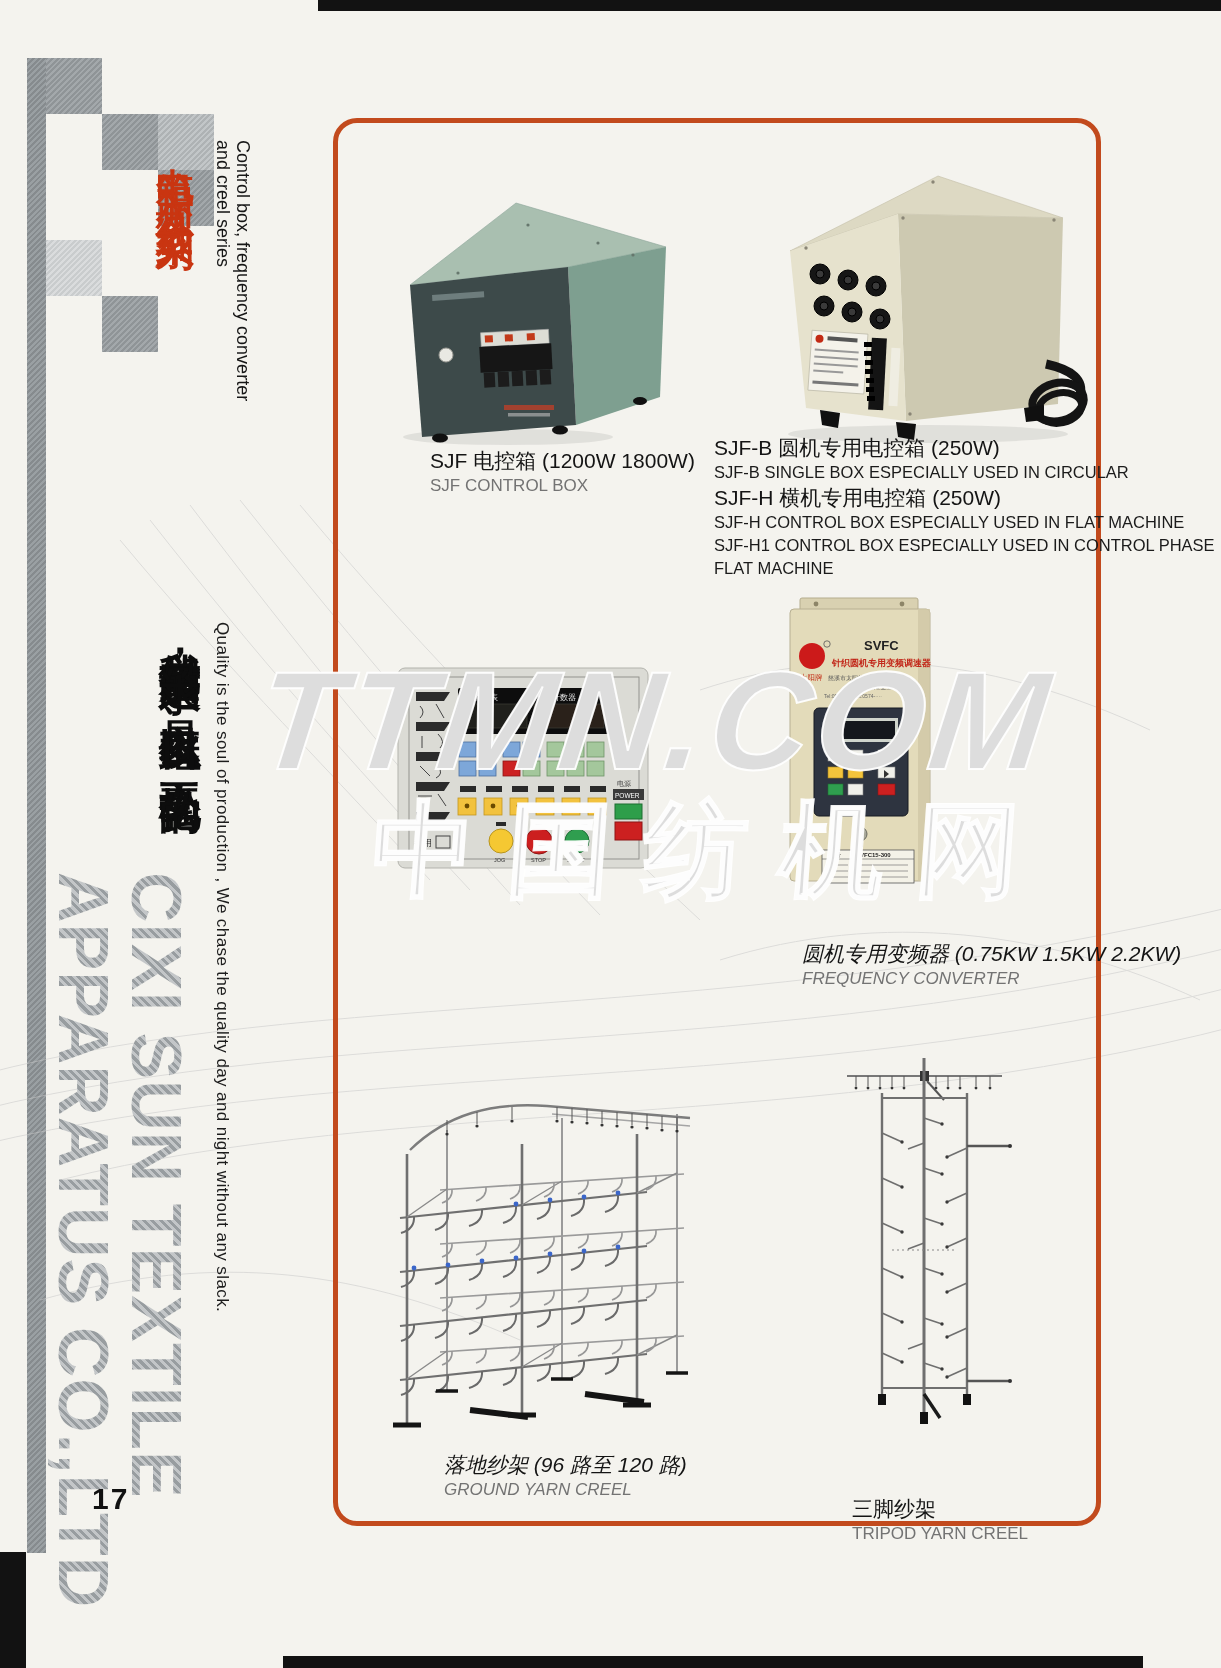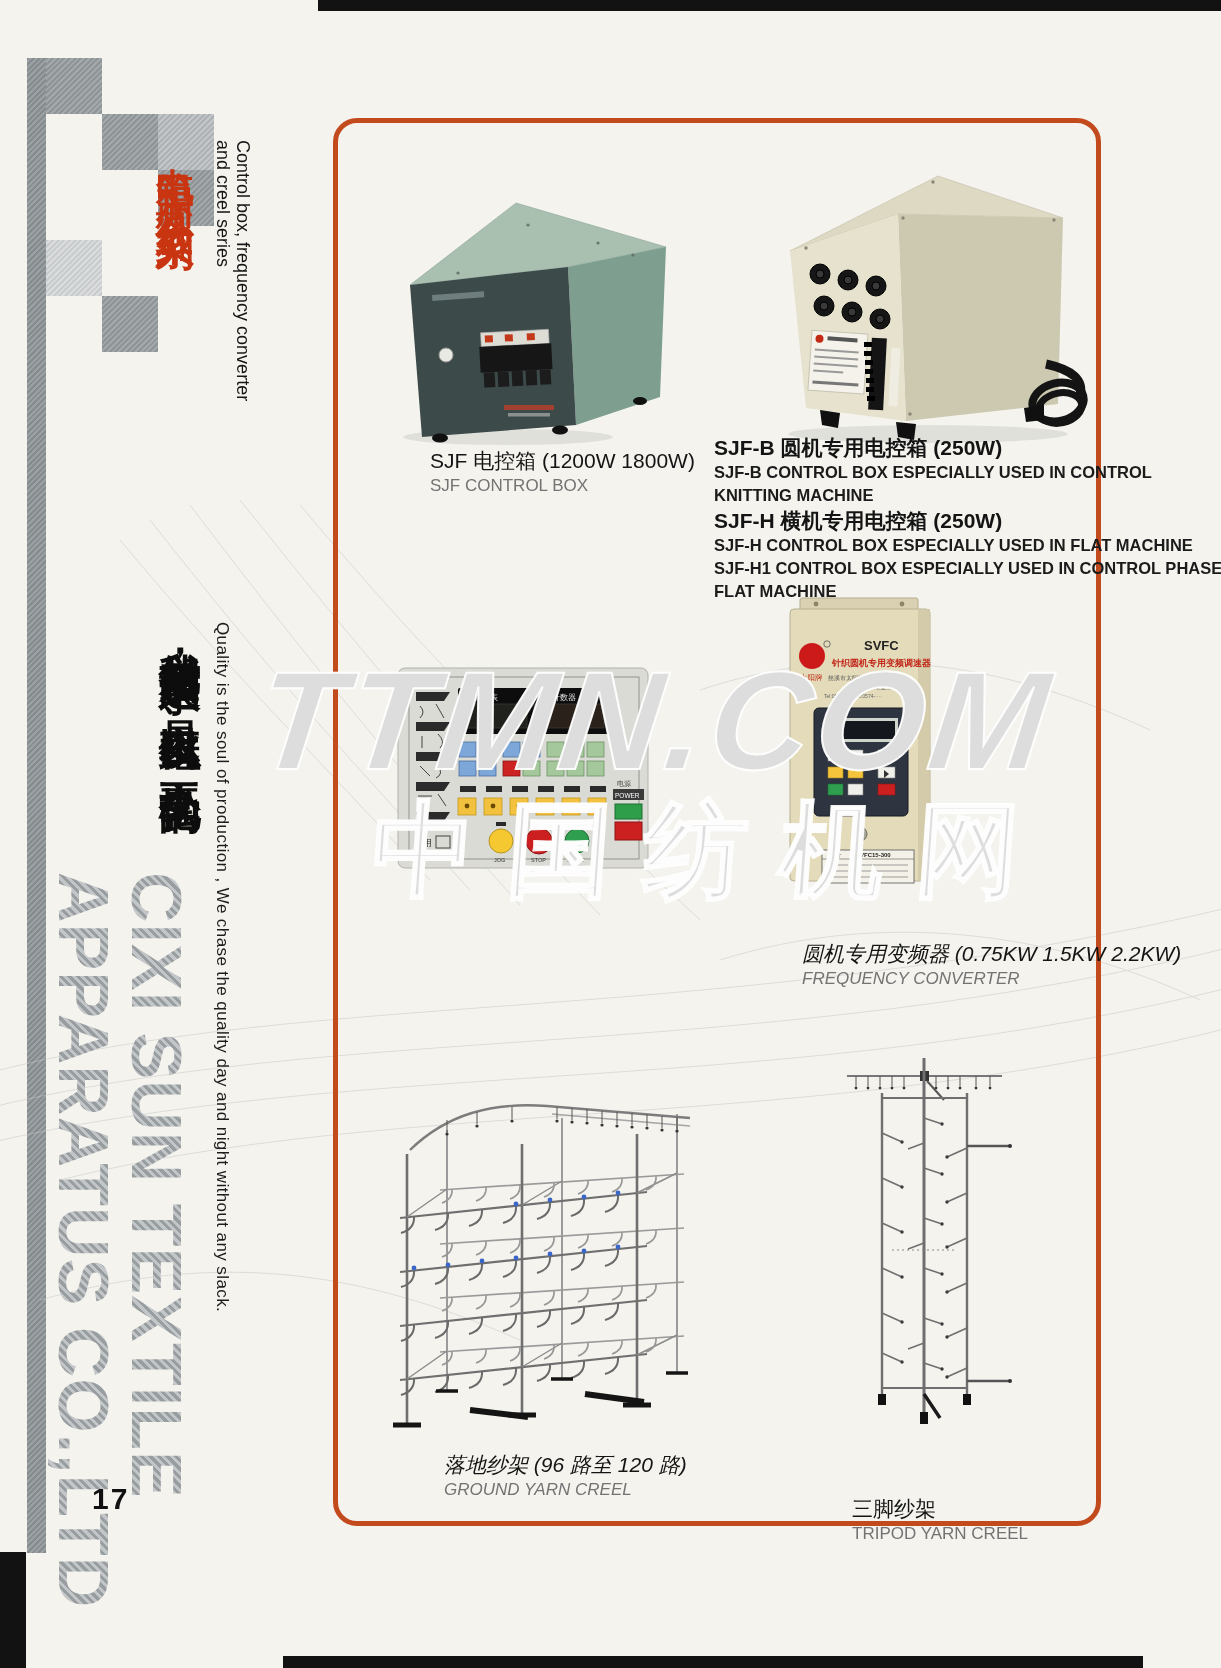--- a/index.html
+++ b/index.html
@@ -185,24 +185,23 @@
     <polygon points="92,254 112,257 110,272 94,269" fill="#101010"></polygon>
     <polygon points="168,266 188,268 186,284 170,281" fill="#101010"></polygon>
     <polygon points="296,252 316,249 316,264 298,266" fill="#101010"></polygon>
   </svg>
 
   <div class="abs" style="left:430px;top:448px;z-index:4;">
     <div class="cap-cn">SJF 电控箱 (1200W  1800W)</div>
     <div class="cap-en">SJF  CONTROL BOX</div>
   </div>
 
-  <div class="abs capblock" style="left:714px;top:434px;z-index:4;font-weight:bold;">
+  <div class="abs capblock" style="left:714px;top:434px;z-index:4;">
     <div class="cap-cn">SJF-B 圆机专用电控箱 (250W)</div>
-    <div class="cap-en-sm">SJF-B  CONTROL BOX ESPECIALLY USED IN CONTROL</div>
-    <div class="cap-en-sm">KNITTING MACHINE</div>
+    <div class="cap-en-sm">SJF-B  SINGLE BOX ESPECIALLY USED IN CIRCULAR</div>
     <div class="cap-cn">SJF-H 横机专用电控箱 (250W)</div>
     <div class="cap-en-sm">SJF-H  CONTROL BOX ESPECIALLY USED IN  FLAT MACHINE</div>
     <div class="cap-en-sm">SJF-H1  CONTROL BOX ESPECIALLY USED IN CONTROL PHASE</div>
     <div class="cap-en-sm">FLAT MACHINE</div>
   </div>
 
   <svg class="abs photo" style="left:396px;top:666px;" width="256" height="206" viewBox="0 0 256 206">
     <rect x="2" y="2" width="250" height="200" rx="7" fill="#dbdbd5" stroke="#b3b3ad"></rect>
     <rect x="13" y="11" width="230" height="182" fill="none" stroke="#8d8d87" stroke-width="0.9"></rect>
     <g>

